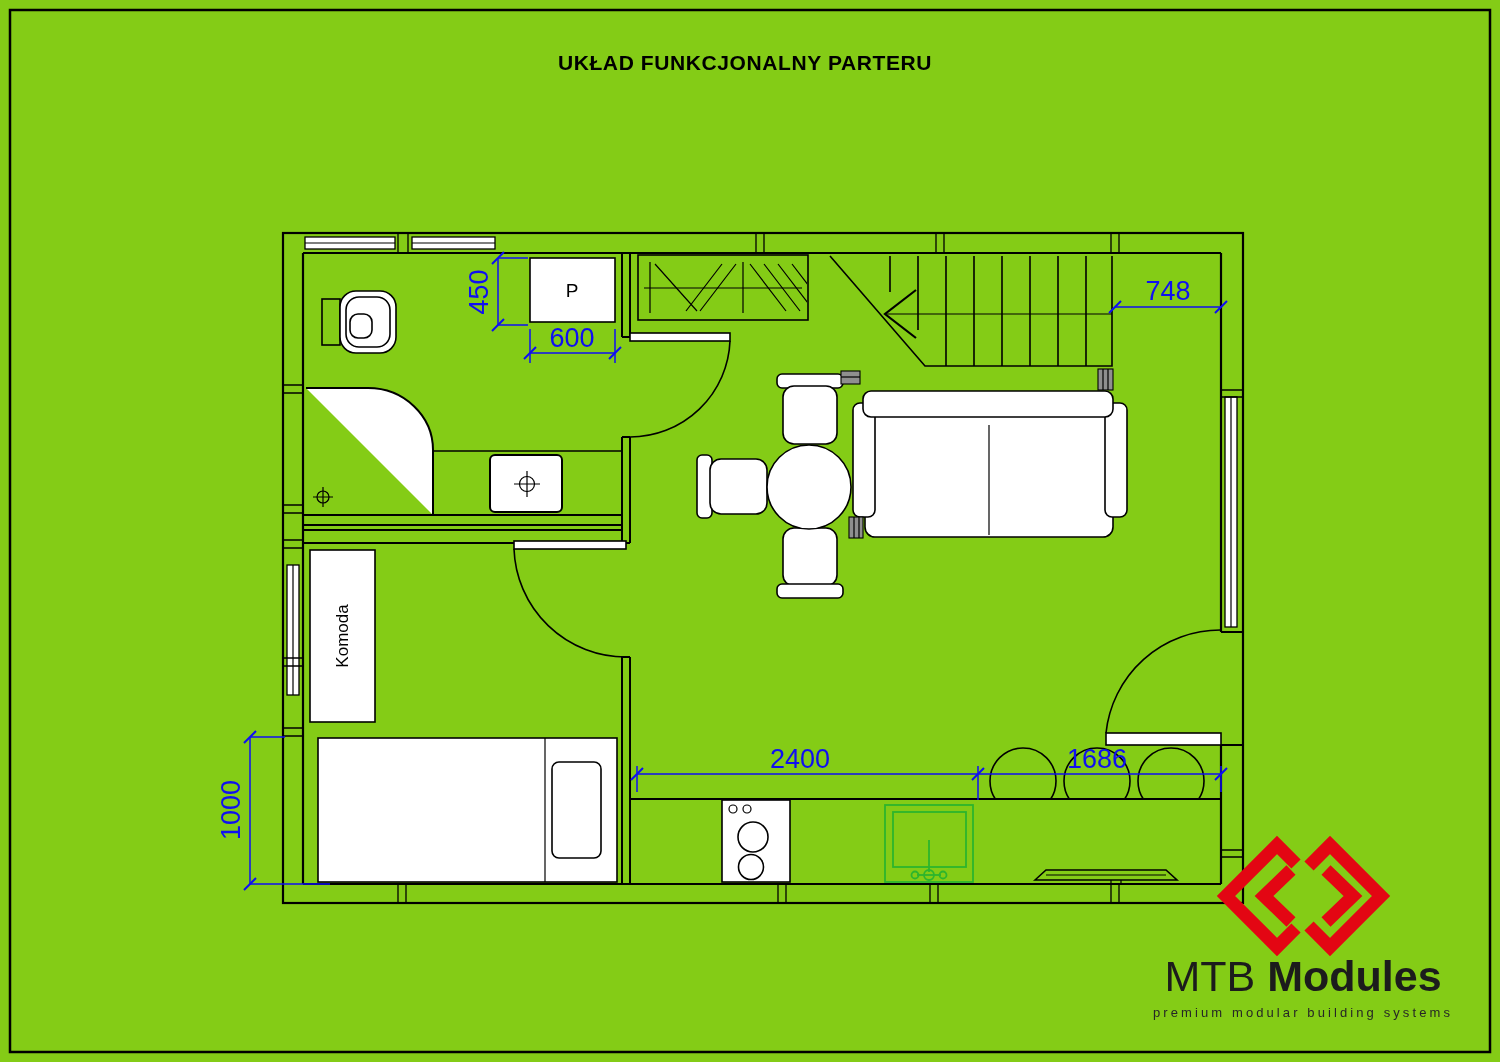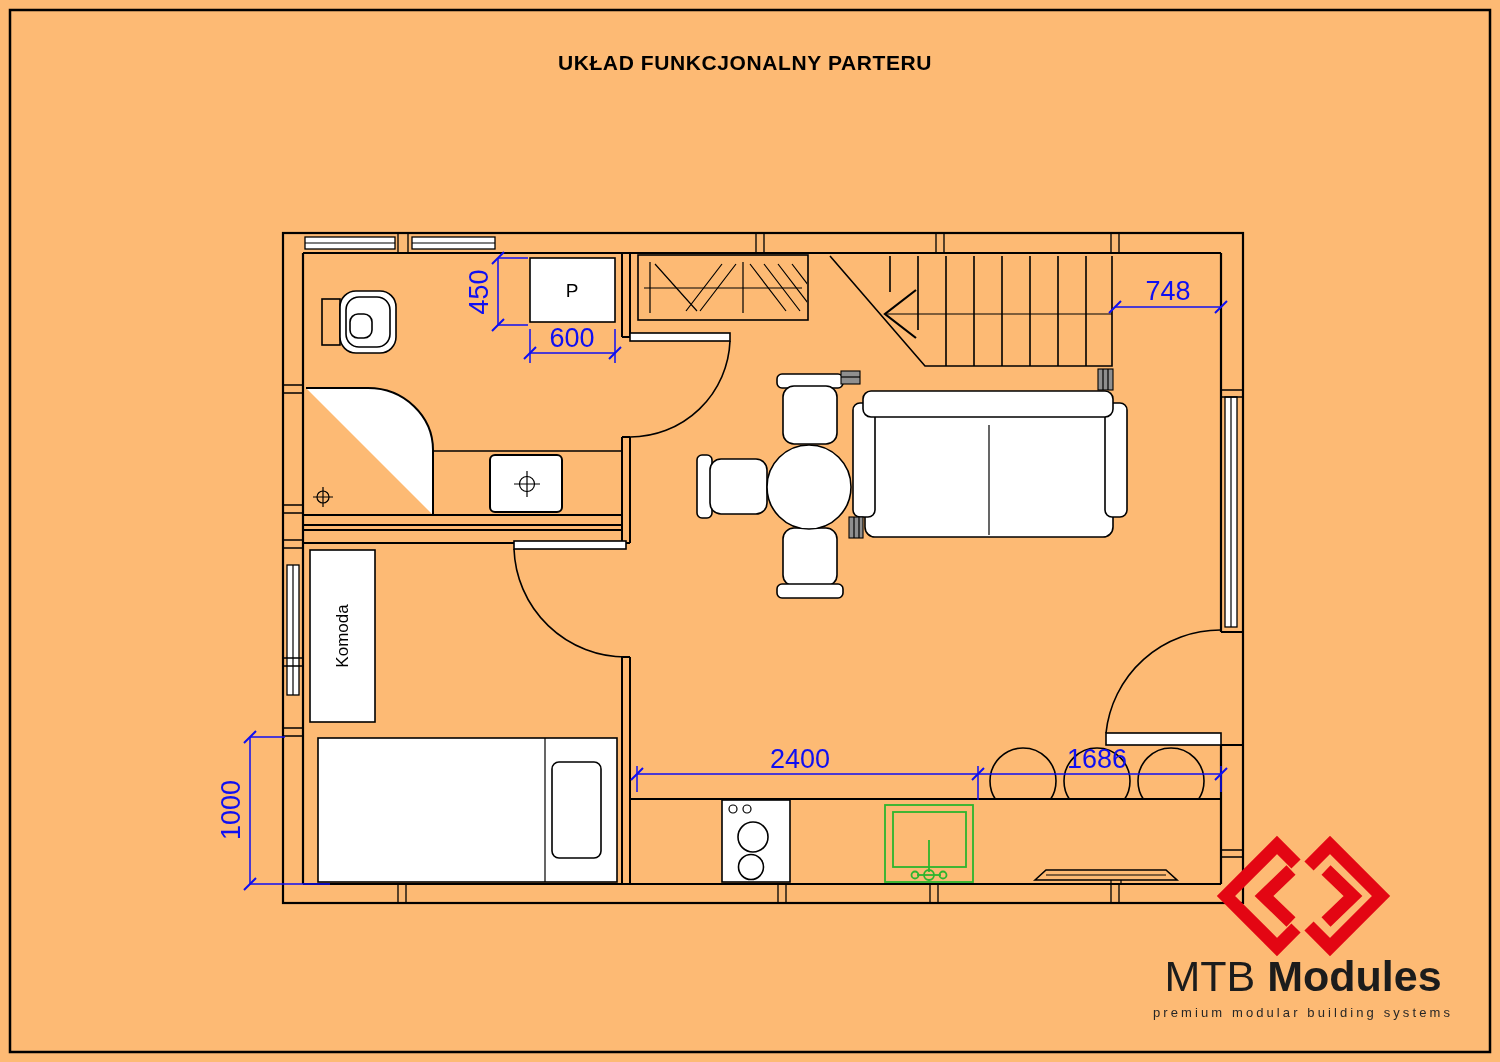--- a/index.html
+++ b/index.html
@@ -1,17 +1,17 @@
 <!DOCTYPE html>
 <html style="--dimension-blue: #0f0ff2; --sink-green: #2db52d; --logo-red: #e30613; --fixture-gray: #8f8f8f;"><head>
 <meta charset="utf-8">
 <style>
   html,body{margin:0;padding:0;background:#ffffff;}
   body{font-family:"Liberation Sans", sans-serif;}
-  .sheet{position:relative;width:1500px;height:1062px;background:#fdba74;overflow:hidden;}
+  .sheet{position:relative;width:1500px;height:1062px;background:#84cc16;overflow:hidden;}
   svg text{font-family:"Liberation Sans", sans-serif;}
   
   .ln      {fill:none;stroke:#000;stroke-width:1.6;}
   .wall    {fill:none;stroke:#000;stroke-width:2.2;}
   .iwall   {fill:none;stroke:#000;stroke-width:2;}
   .thin    {fill:none;stroke:#000;stroke-width:1.2;}
   .fix     {fill:#fff;stroke:#000;stroke-width:1.6;}
   .fix2    {fill:#fff;stroke:#000;stroke-width:2;}
   .win     {fill:#fff;stroke:#000;stroke-width:1.3;}
   .tick    {fill:none;stroke:#000;stroke-width:1.3;}

